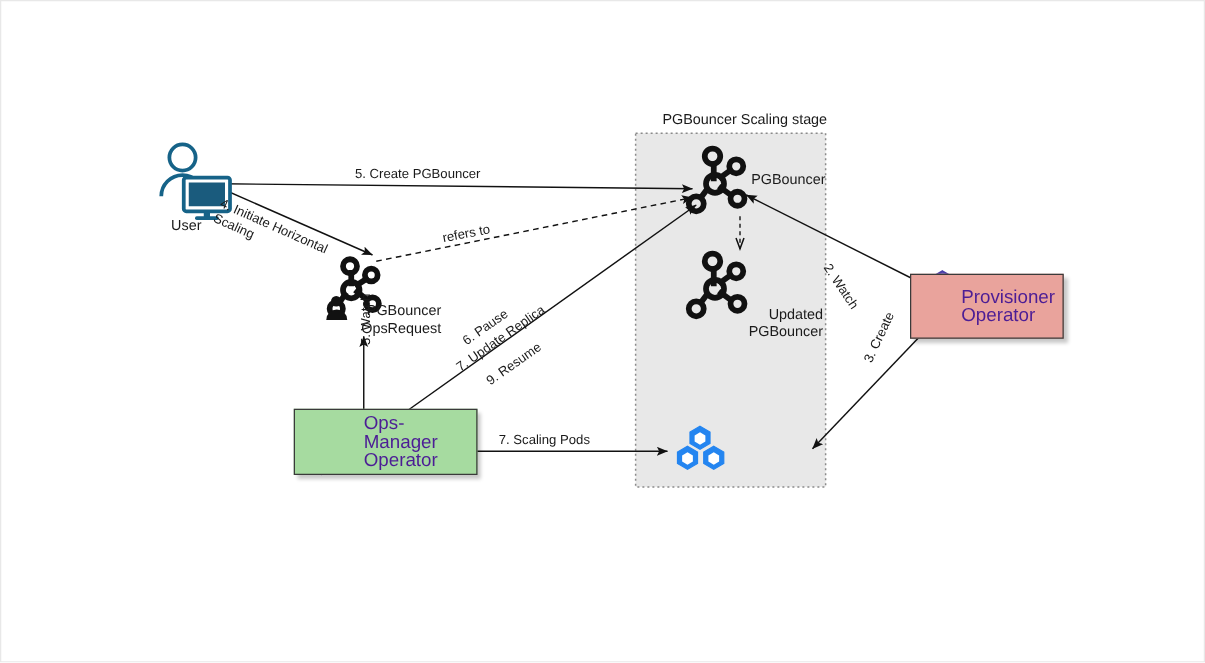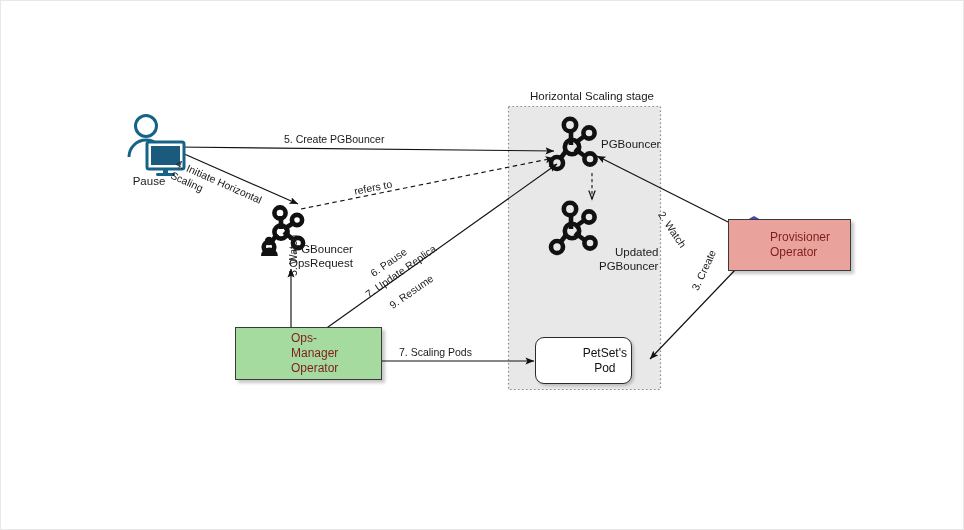--- a/index.html
+++ b/index.html
@@ -53,28 +53,28 @@
   .op-box {
     position: absolute;
     box-sizing: border-box;
     border: 1px solid #3a3a3a;
     display: flex;
     align-items: center;
     padding-left: 9px;
     box-shadow: 3px 3px 3px rgba(0,0,0,0.22);
   }
   .op-box .op-text {
-    font-size: 12px;
-    color: #7f1d1d;
+    font-size: 15px;
+    color: #4c1d95;
     line-height: 15px;
     margin-left: 8px;
     white-space: pre-line;
     text-align: center;
     flex: 1;
-    padding-right: 20px;
+    padding-right: 6px;
   }
   .pod-box {
     position: absolute;
     box-sizing: border-box;
     background: #ffffff;
     border: 1.4px solid #2b2b2b;
     border-radius: 9px;
     display: flex;
     align-items: center;
     padding-left: 8px;
@@ -202,37 +202,32 @@
 
     <g>
       <polygon points="256,339 273,348.8 273,368.4 256,378.2 239,368.4 239,348.8" fill="#6a5fc4" stroke="#4b3fa8" stroke-width="1.6"></polygon>
       <polygon points="256,347 265.5,352.5 265.5,363.5 256,369 246.5,363.5 246.5,352.5" fill="#ffffff"></polygon>
       <path d="M256,347 L256,358.5 L246.5,363.5 L246.5,352.5 z" fill="#dcd9f2"></path>
       <path d="M256,347 L256,358.5 L265.5,363.5 L265.5,352.5 z" fill="#ffffff"></path>
       <path d="M246.5,363.5 L256,358.5 L265.5,363.5 L256,369 z" fill="#b9b3e6"></path>
     </g>
   </svg>
 
-  <div class="stage-title" style="left:529px; top:89px;">Horizontal Scaling stage</div>
-
-  <div class="node-label" style="left:126px; top:174px; width:44px; text-align:center;">Pause</div>
+  <div class="stage-title" style="left:529px; top:89px;">PGBouncer Scaling stage</div>
+
+  <div class="node-label" style="left:126px; top:174px; width:44px; text-align:center;">User</div>
 
   <div class="node-label" style="left:288px; top:242px;">PGBouncer
 OpsRequest</div>
 
   <div class="node-label" style="left:600px; top:137px;">PGBouncer</div>
 
   <div class="node-label" style="left:598px; top:217px;margin-top:28px;">Updated
 PGBouncer</div>
 
-  <div class="pod-box" style="left:534px; top:336px; width:97px; height:47px;">
-    <span style="display:inline-block; width:44px;"></span>
-    <span class="pod-text">PetSet's
-Pod</span>
-  </div>
 
   <div class="op-box" style="left:727px; top:218px; width:123px; height:52px; background:#e9a39c;">
     <span style="display:inline-block; width:34px;"></span>
     <span class="op-text" style="text-align:left;">Provisioner
 Operator</span>
   </div>
 
   <div class="op-box" style="left:234px; top:326px; width:147px; height:53px; background:#a6dba0;">
     <span style="display:inline-block; width:38px;"></span>
     <span class="op-text" style="text-align:left;">Ops-Manager

